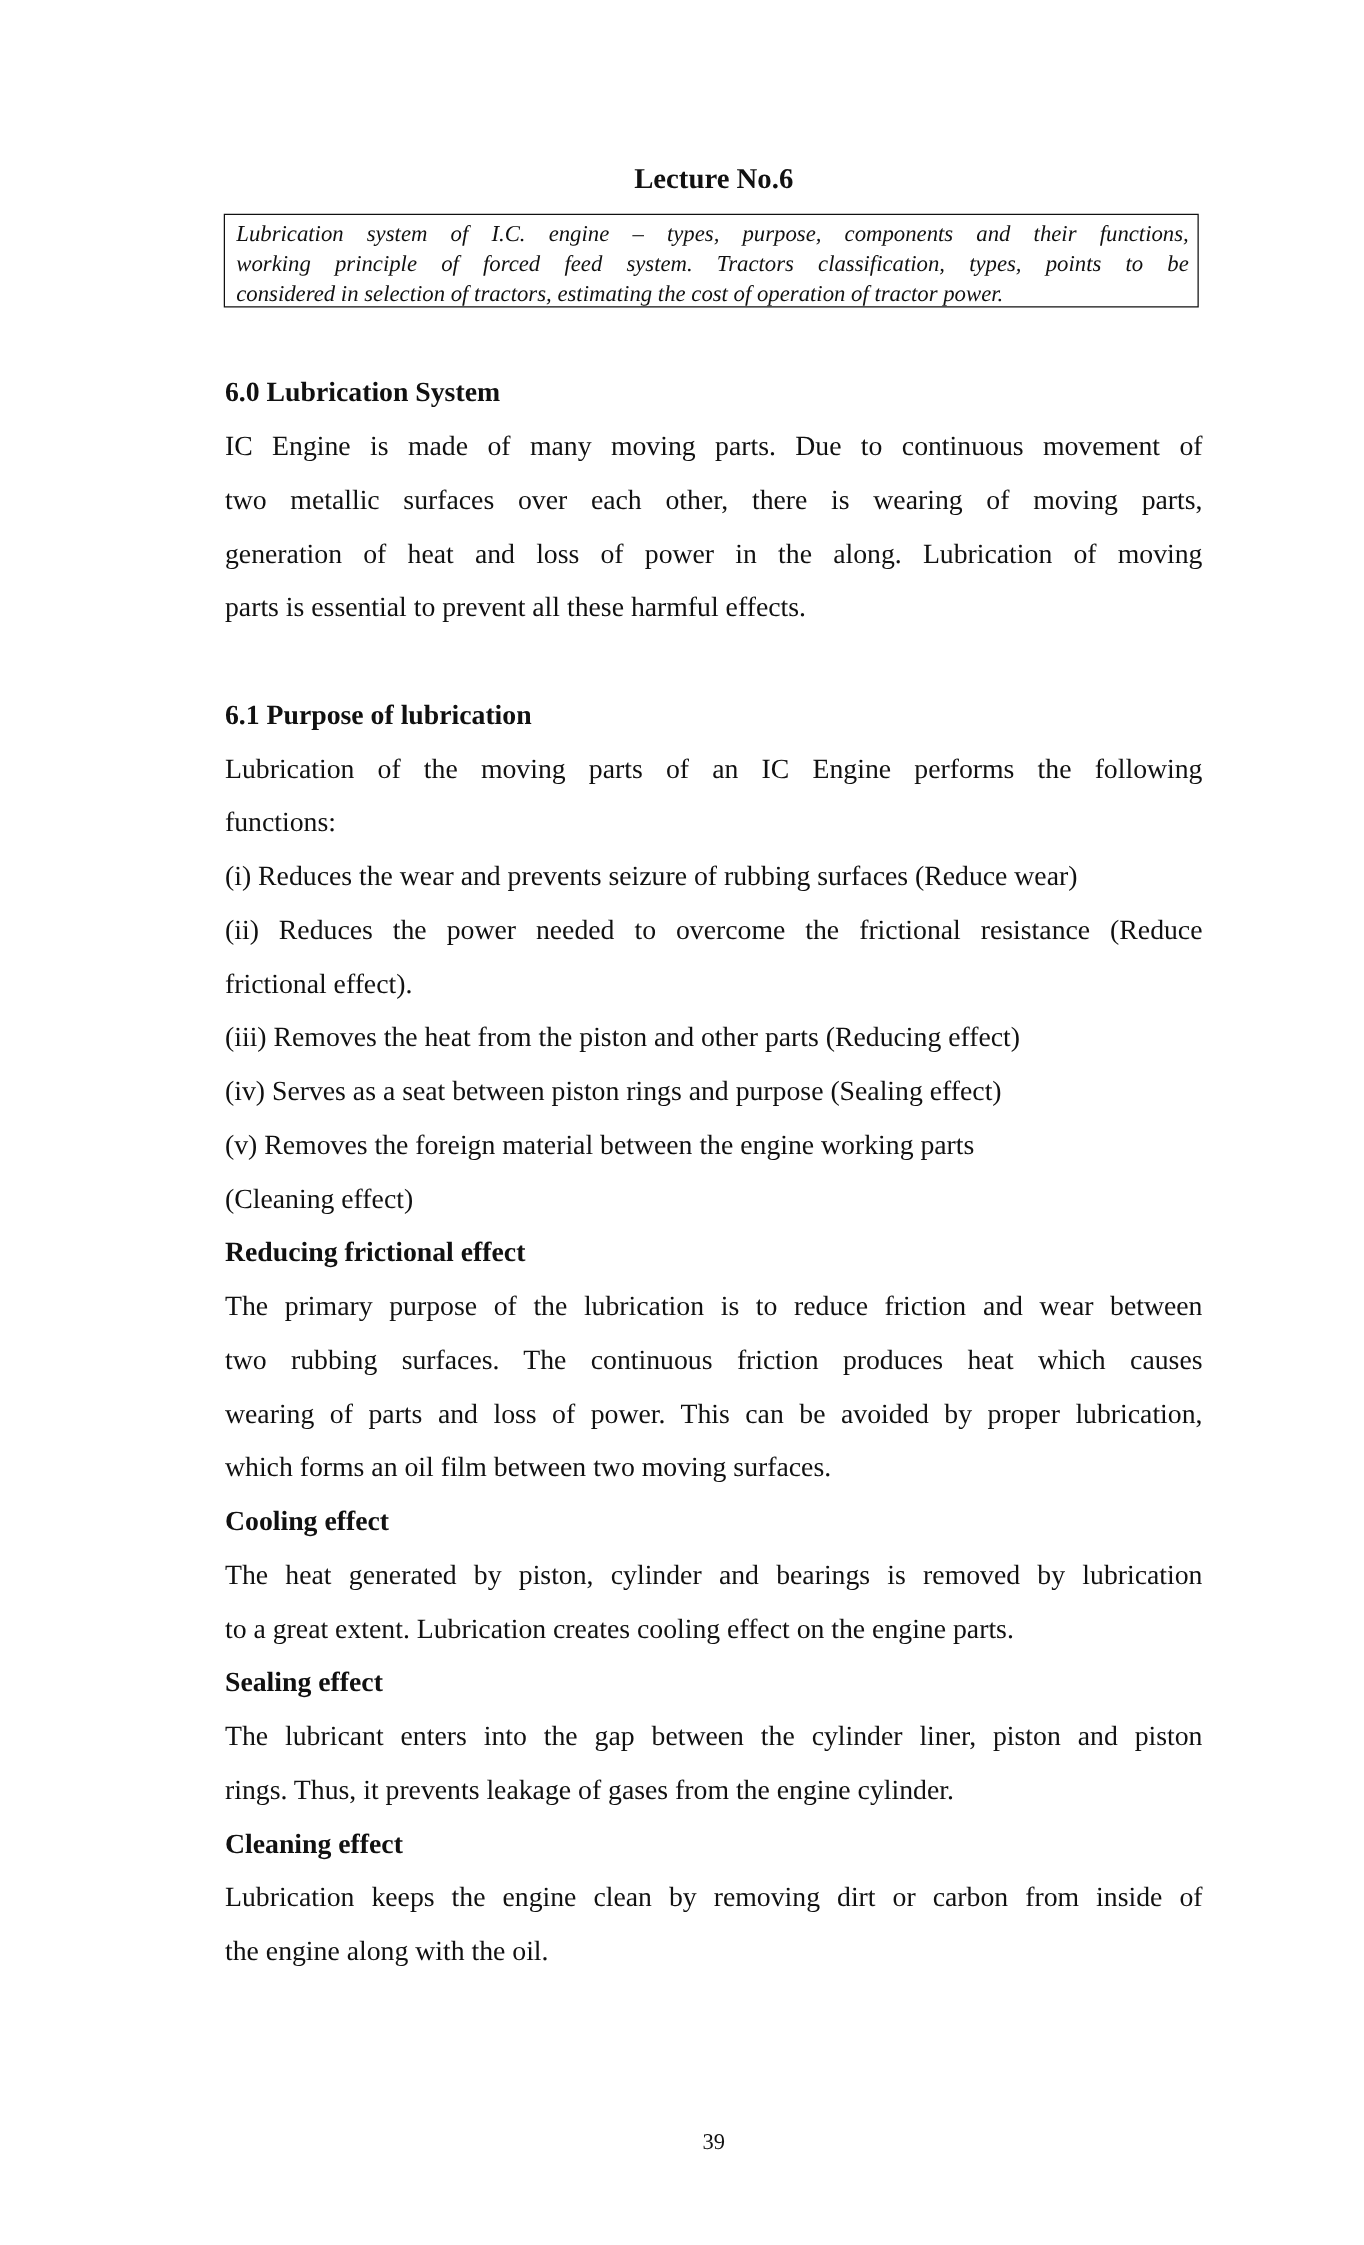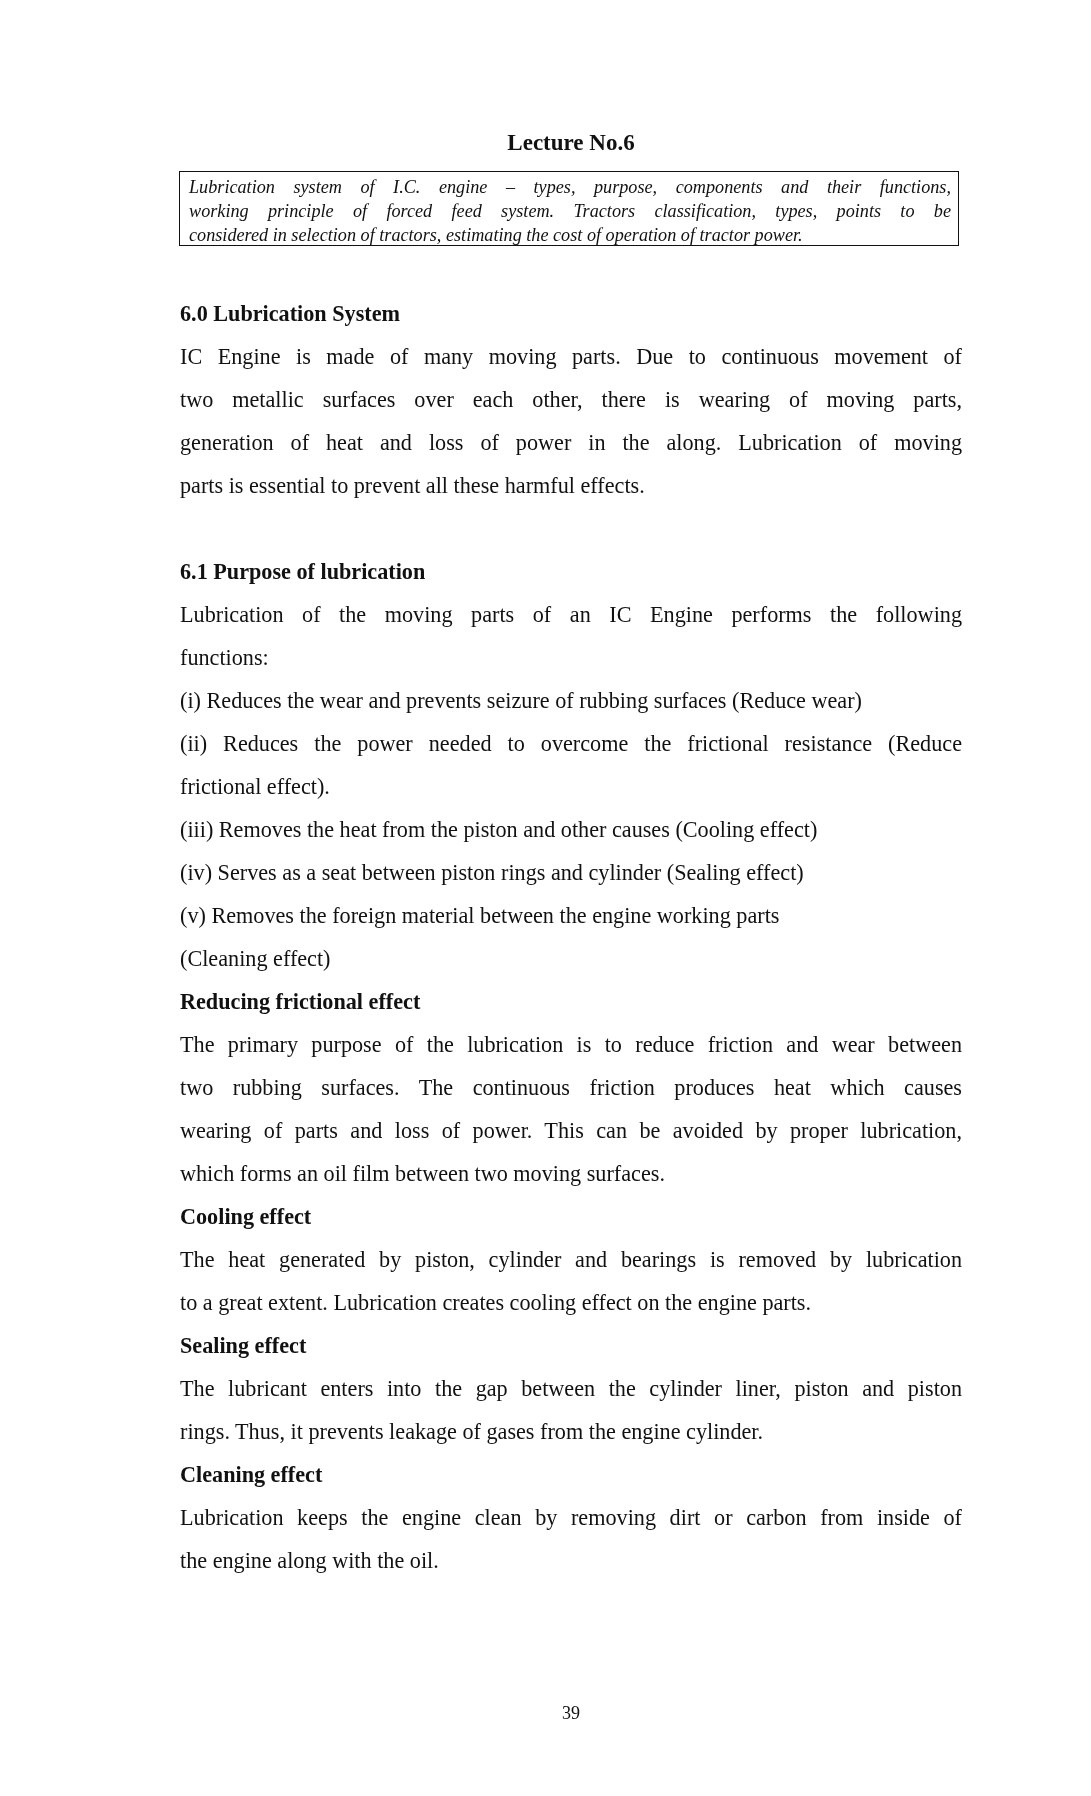--- a/index.html
+++ b/index.html
@@ -126,24 +126,24 @@
       </div>
       <div>
         <div>
           <span class="ln">(i) Reduces the wear and prevents seizure of rubbing surfaces (Reduce wear)</span>
         </div>
         <div>
           <span class="ln just">(ii) Reduces the power needed to overcome the frictional resistance (Reduce</span>
           <span class="ln">frictional effect).</span>
         </div>
         <div>
-          <span class="ln">(iii) Removes the heat from the piston and other causes (Cooling effect)</span>
+          <span class="ln">(iii) Removes the heat from the piston and other parts (Reducing effect)</span>
         </div>
         <div>
-          <span class="ln">(iv) Serves as a seat between piston rings and cylinder (Sealing effect)</span>
+          <span class="ln">(iv) Serves as a seat between piston rings and purpose (Sealing effect)</span>
         </div>
         <div>
           <span class="ln">(v) Removes the foreign material between the engine working parts</span>
           <span class="ln">(Cleaning effect)</span>
         </div>
       </div>
     </div>
 
     <div>
       <span class="ln bold">Reducing frictional effect</span>

